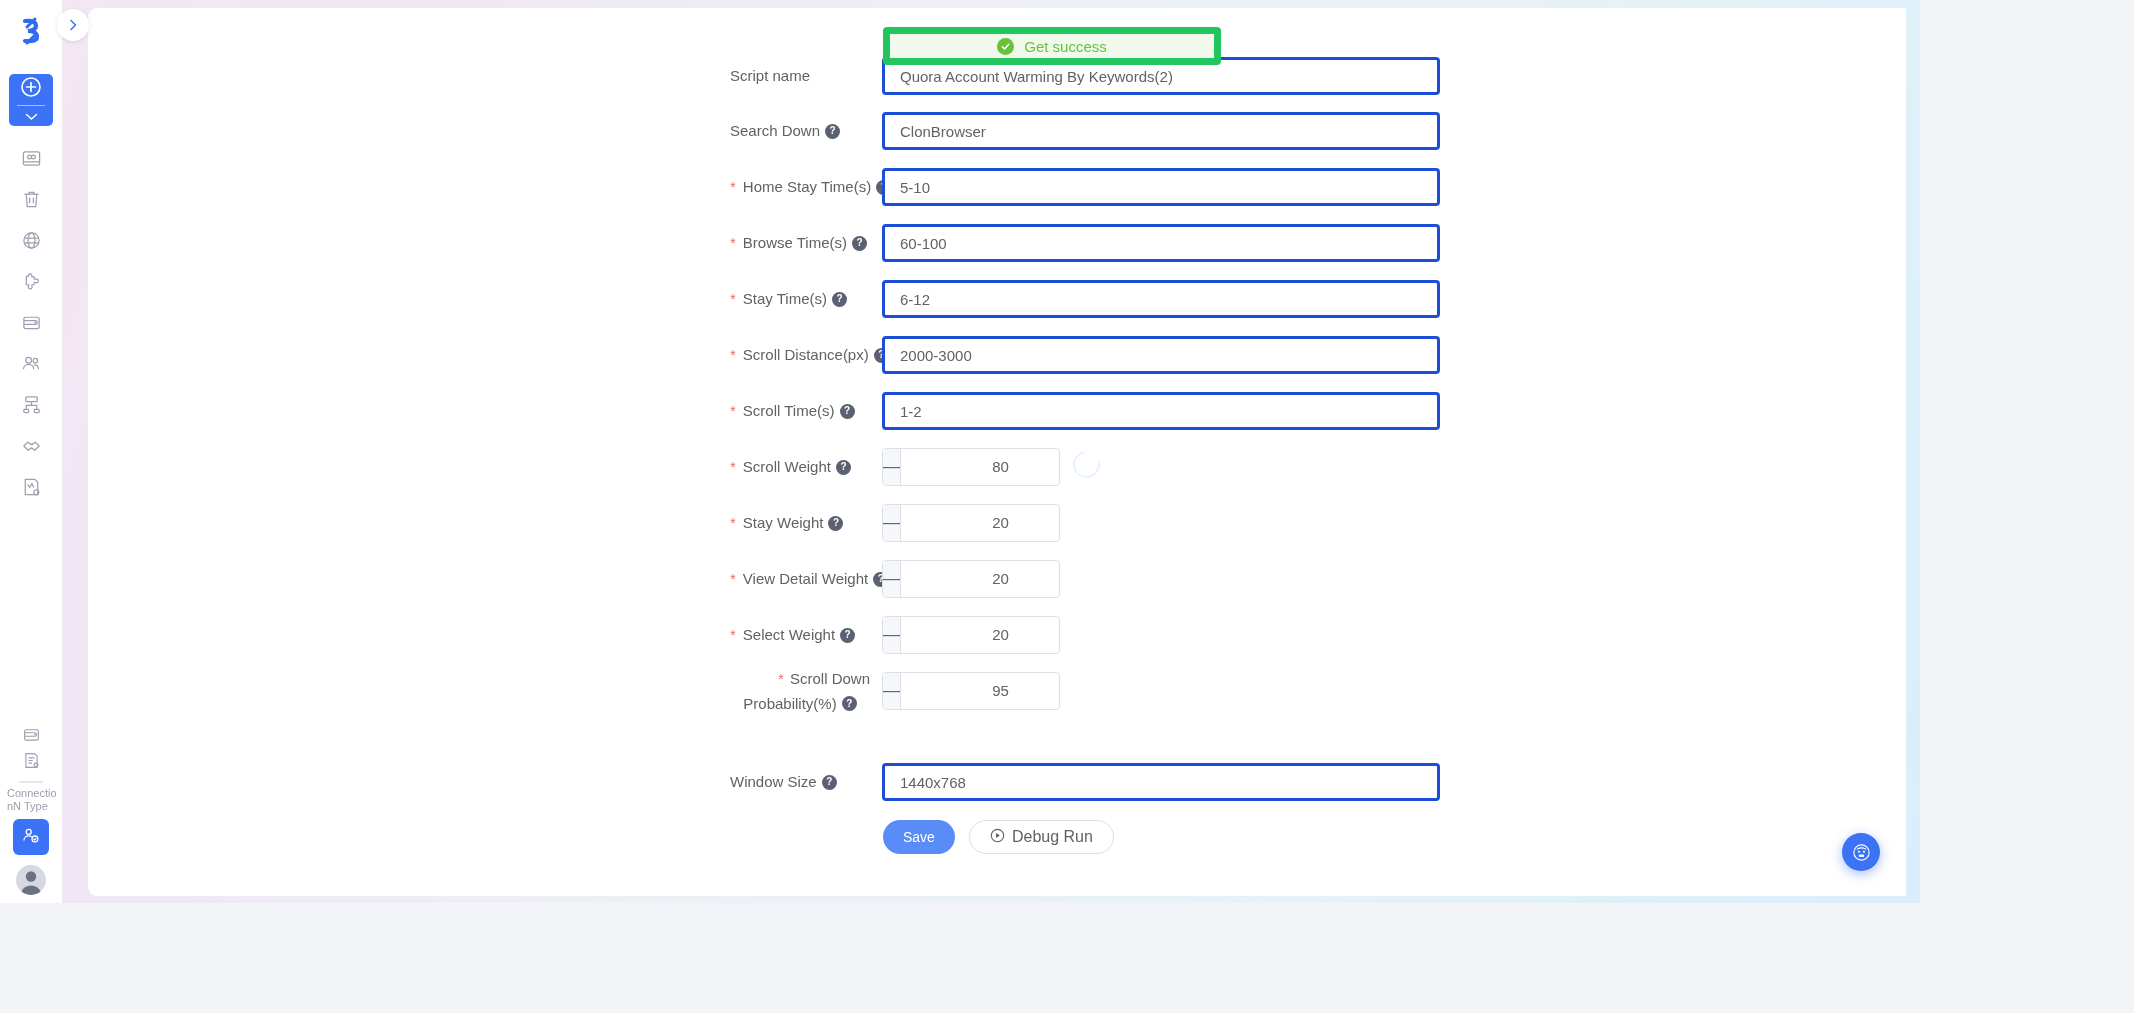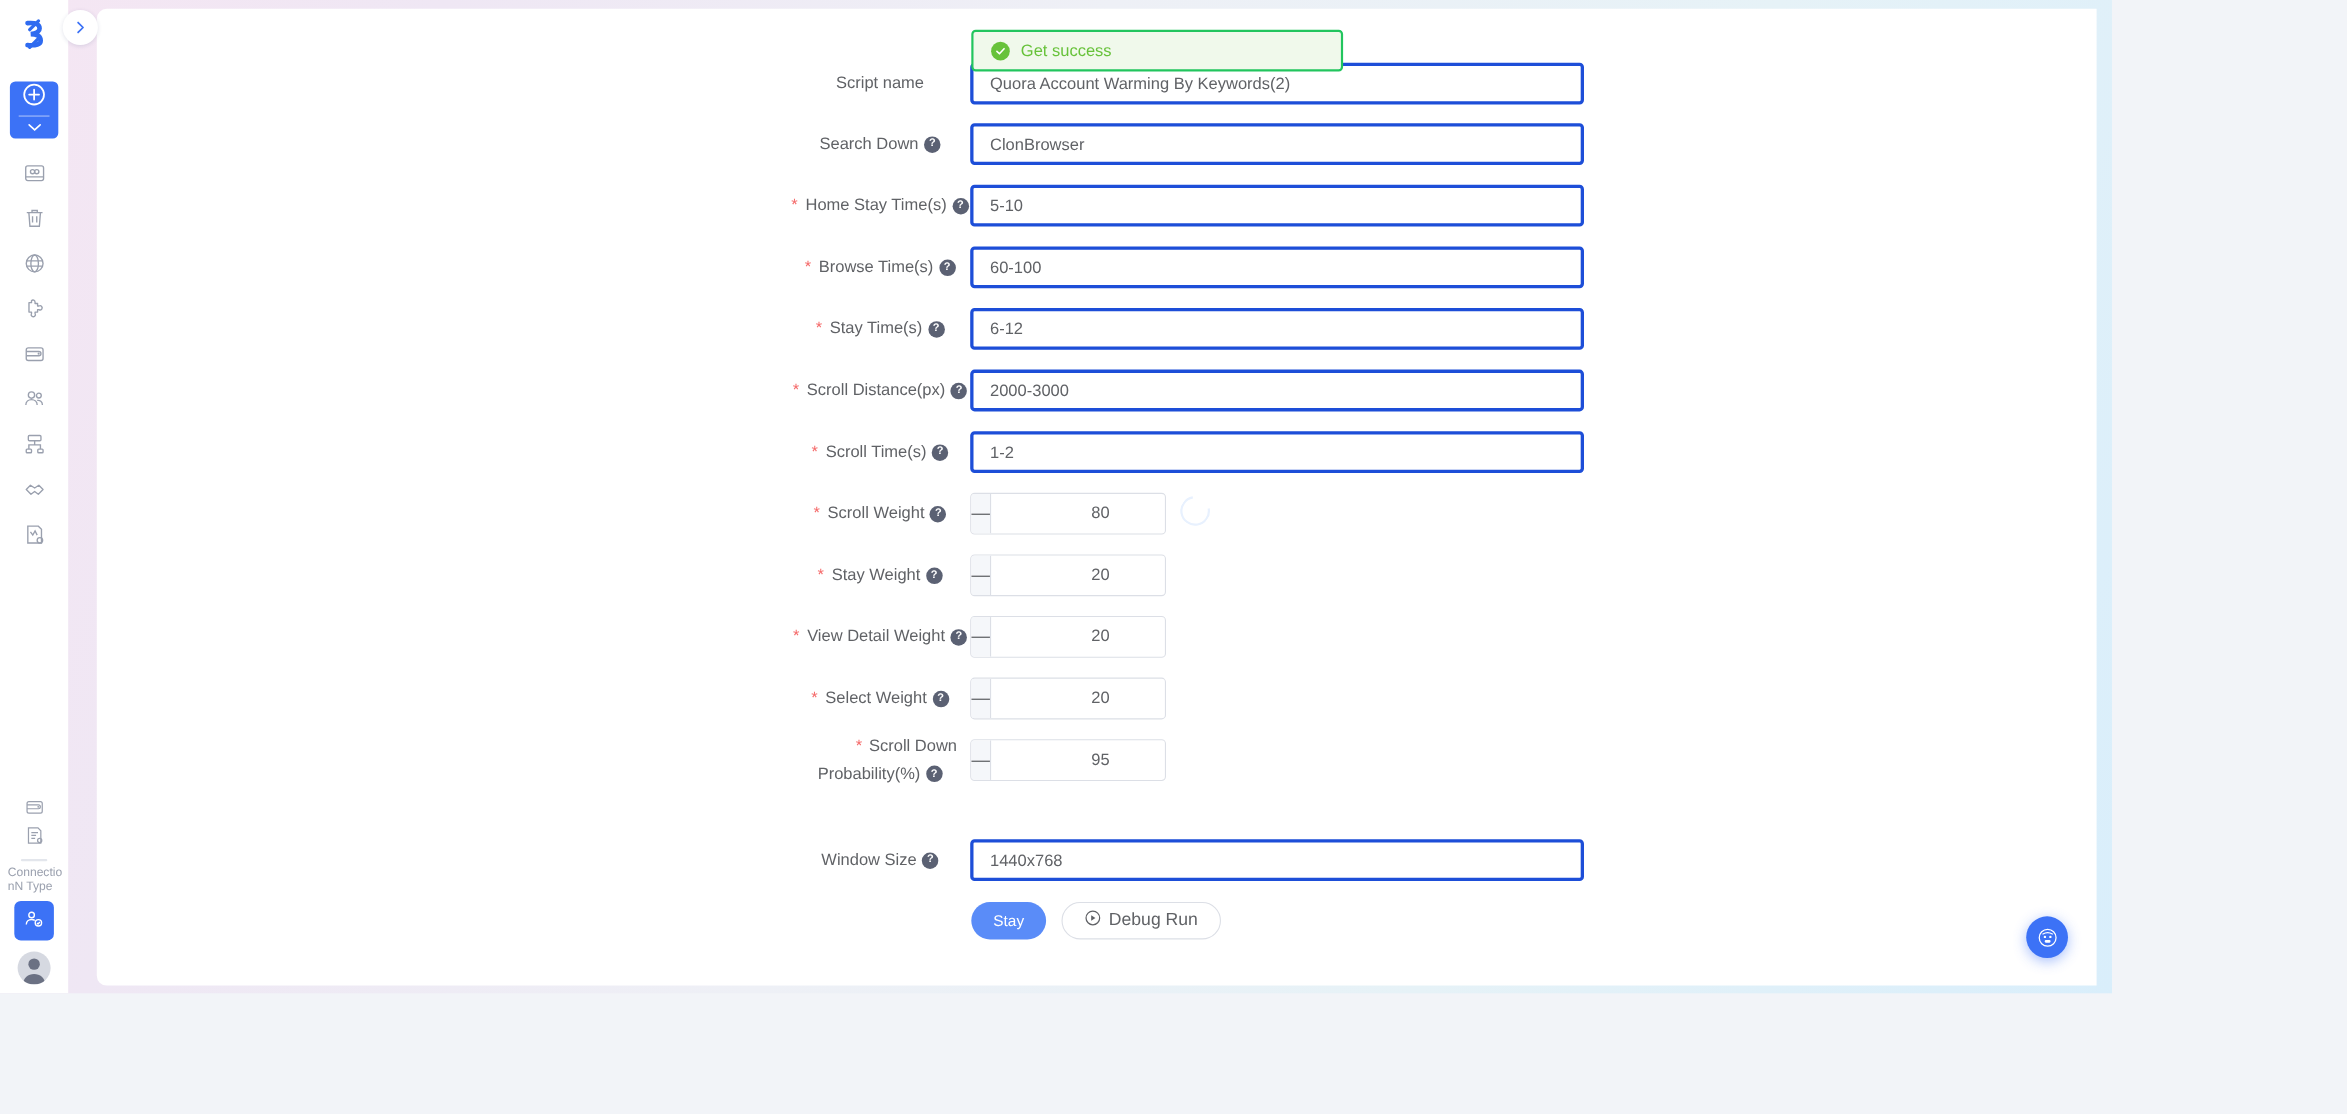--- a/index.html
+++ b/index.html
@@ -81,44 +81,44 @@
     border-radius: 9px 0 0 9px;
     overflow: hidden;
   }
 
   #form-scroll { position: absolute; inset: 0; }
 
   
   #toast {
     position: absolute; left: 795px; top: 19px;
     width: 338px; height: 38px;
-    background: #f0f9eb; border: 2px solid #22c55e;
+    background: #f0f9eb; border: 7px solid #22c55e;
     border-radius: 4px;
     display: flex; align-items: center; gap: 10px;
-    padding-left: 16px;
     z-index: 30;
+    justify-content: center;
   }
   #toast .toast-text { font-size: 15px; color: #67c23a; }
   .check-circle {
     width: 17px; height: 17px; border-radius: 50%;
     background: #67c23a; display: flex; align-items: center; justify-content: center;
     flex: 0 0 auto;
   }
   .check-circle svg { display:block; }
 
   
   .form-row {
     position: absolute;
     display: flex; align-items: flex-start;
   }
   .form-label {
     width: 152px; text-align: right;
     font-size: 15px; color: #606266;
     line-height: 38px; padding-right: 12px;
-    display: flex; align-items: center; justify-content: center; gap: 5px;
+    display: flex; align-items: center; justify-content: flex-start; gap: 5px;
     white-space: nowrap;
   }
   .form-label.two-line { line-height: 20px; height: 38px; flex-wrap: wrap; align-content: center; justify-content: flex-end; }
   .req-star { color: #f56c6c; margin-right: 2px; }
   .help-icon {
     width: 15px; height: 15px; border-radius: 50%;
     background: #5b6173; color: #fff;
     font-size: 10px; font-weight: bold;
     display: inline-flex; align-items: center; justify-content: center;
     flex: 0 0 auto; cursor: pointer; line-height: 1;
@@ -505,21 +505,21 @@
 
       <div class="form-row" style="left:642px; top:755px">
         <div class="form-label">
           <span>Window Size</span>
           <span class="help-icon">?</span>
         </div>
         <input class="text-input" type="text" value="1440x768" style="">
       </div>
 
       <div id="form-actions">
-        <button id="save-button">Stay</button>
+        <button id="save-button">Save</button>
         <button id="debug-run-button">
           <span>
             <svg width="15" height="15" viewBox="0 0 16 16">
               <circle cx="8" cy="8" r="6.6" fill="none" stroke="#606266" stroke-width="1.2"></circle>
               <path d="M6.4 5.3l4.1 2.7-4.1 2.7z" fill="#606266"></path>
             </svg>
           </span>
           <span>Debug Run</span>
         </button>
       </div>

